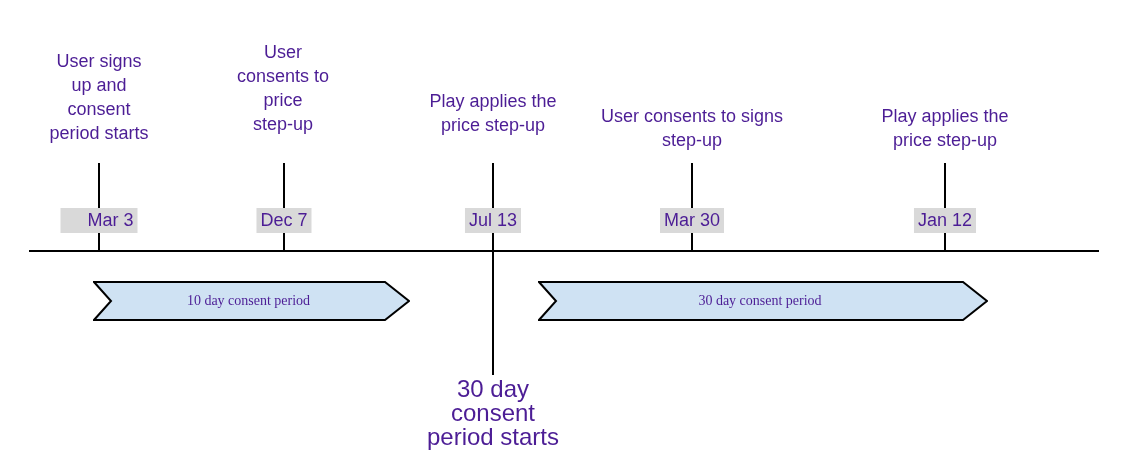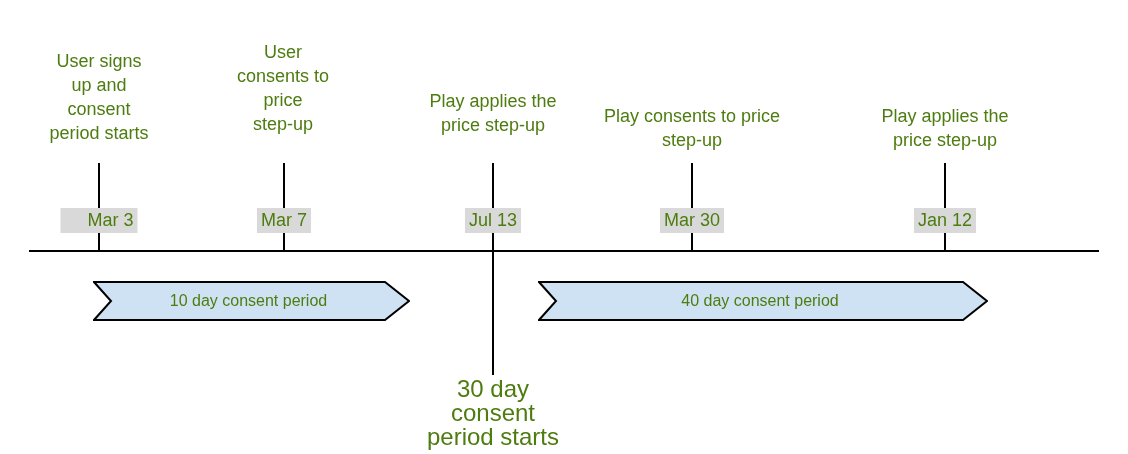--- a/index.html
+++ b/index.html
@@ -1,38 +1,38 @@
 <!DOCTYPE html>
 <html><head>
 <meta charset="utf-8">
 <style>
   html,body{margin:0;padding:0;background:#ffffff;}
   .canvas{
     position:relative;width:1128px;height:454px;background:#ffffff;
-    font-family:"Liberation Sans","DejaVu Sans",sans-serif;color:#4d7c0f;
+    font-family:"Liberation Sans","DejaVu Sans",sans-serif;color:#4c1d95;
     overflow:hidden;
   }
   .axis{position:absolute;left:29px;top:250px;width:1070px;height:2px;background:#000;}
   .tick{position:absolute;width:2px;background:#000;top:163px;height:87px;}
   .tick.extended{height:212px;}
   .event-label{
     position:absolute;text-align:center;font-size:18px;line-height:24px;
     white-space:pre-line;
   }
   .date-chip{
     position:absolute;top:208px;transform:translateX(-50%);
     background:#d9d9d9;font-size:18px;line-height:21px;padding:2px 4px;
     white-space:nowrap;
   }
   .period{position:absolute;top:281px;height:40px;}
   .period svg{position:absolute;left:0;top:0;display:block;}
   .period .plabel{
     position:absolute;left:18px;right:24px;top:0;bottom:0;
     display:flex;align-items:center;justify-content:center;
-    font-size:16px;white-space:nowrap;
+    font-size:14px;white-space:nowrap;font-family:Liberation Serif, serif;
   }
   .annotation{
     position:absolute;text-align:center;font-size:24px;line-height:24px;
     white-space:pre-line;
   }
 </style>
 </head>
 <body>
 
 <div class="canvas">
@@ -44,47 +44,47 @@
 consent
 period starts</div>
   <div class="tick" style="left:98px;"></div>
   <div class="date-chip" style="left:99px;padding-left:27px;">Mar 3</div>
 
   <div class="event-label" style="left:223px;top:40px;width:120px;">User
 consents to
 price
 step-up</div>
   <div class="tick" style="left:283px;"></div>
-  <div class="date-chip" style="left:284px;">Mar 7</div>
+  <div class="date-chip" style="left:284px;">Dec 7</div>
 
   <div class="event-label" style="left:413px;top:89px;width:160px;">Play applies the
 price step-up</div>
   <div class="tick extended" style="left:492px;"></div>
   <div class="date-chip" style="left:493px;">Jul 13</div>
 
-  <div class="event-label" style="left:587px;top:104px;width:210px;">Play consents to price
+  <div class="event-label" style="left:587px;top:104px;width:210px;">User consents to signs
 step-up</div>
   <div class="tick" style="left:691px;"></div>
   <div class="date-chip" style="left:692px;">Mar 30</div>
 
   <div class="event-label" style="left:865px;top:104px;width:160px;">Play applies the
 price step-up</div>
   <div class="tick" style="left:944px;"></div>
   <div class="date-chip" style="left:945px;">Jan 12</div>
 
   <div class="period" style="left:93px;width:317px;">
     <svg width="317" height="40" viewBox="0 0 317 40">
       <polygon points="1,1 292,1 316,20 292,39 1,39 18,20" stroke-width="2" stroke-linejoin="miter" stroke="#000000" fill="#cfe2f3"></polygon>
     </svg>
     <div class="plabel">10 day consent period</div>
   </div>
 
   <div class="period" style="left:538px;width:450px;">
     <svg width="450" height="40" viewBox="0 0 450 40">
       <polygon points="1,1 425,1 449,20 425,39 1,39 18,20" stroke-width="2" stroke-linejoin="miter" stroke="#000000" fill="#cfe2f3"></polygon>
     </svg>
-    <div class="plabel">40 day consent period</div>
+    <div class="plabel">30 day consent period</div>
   </div>
 
   <div class="annotation" style="left:413px;top:377px;width:160px;">30 day consent
 period starts</div>
 
 </div>
 
 </body></html>

